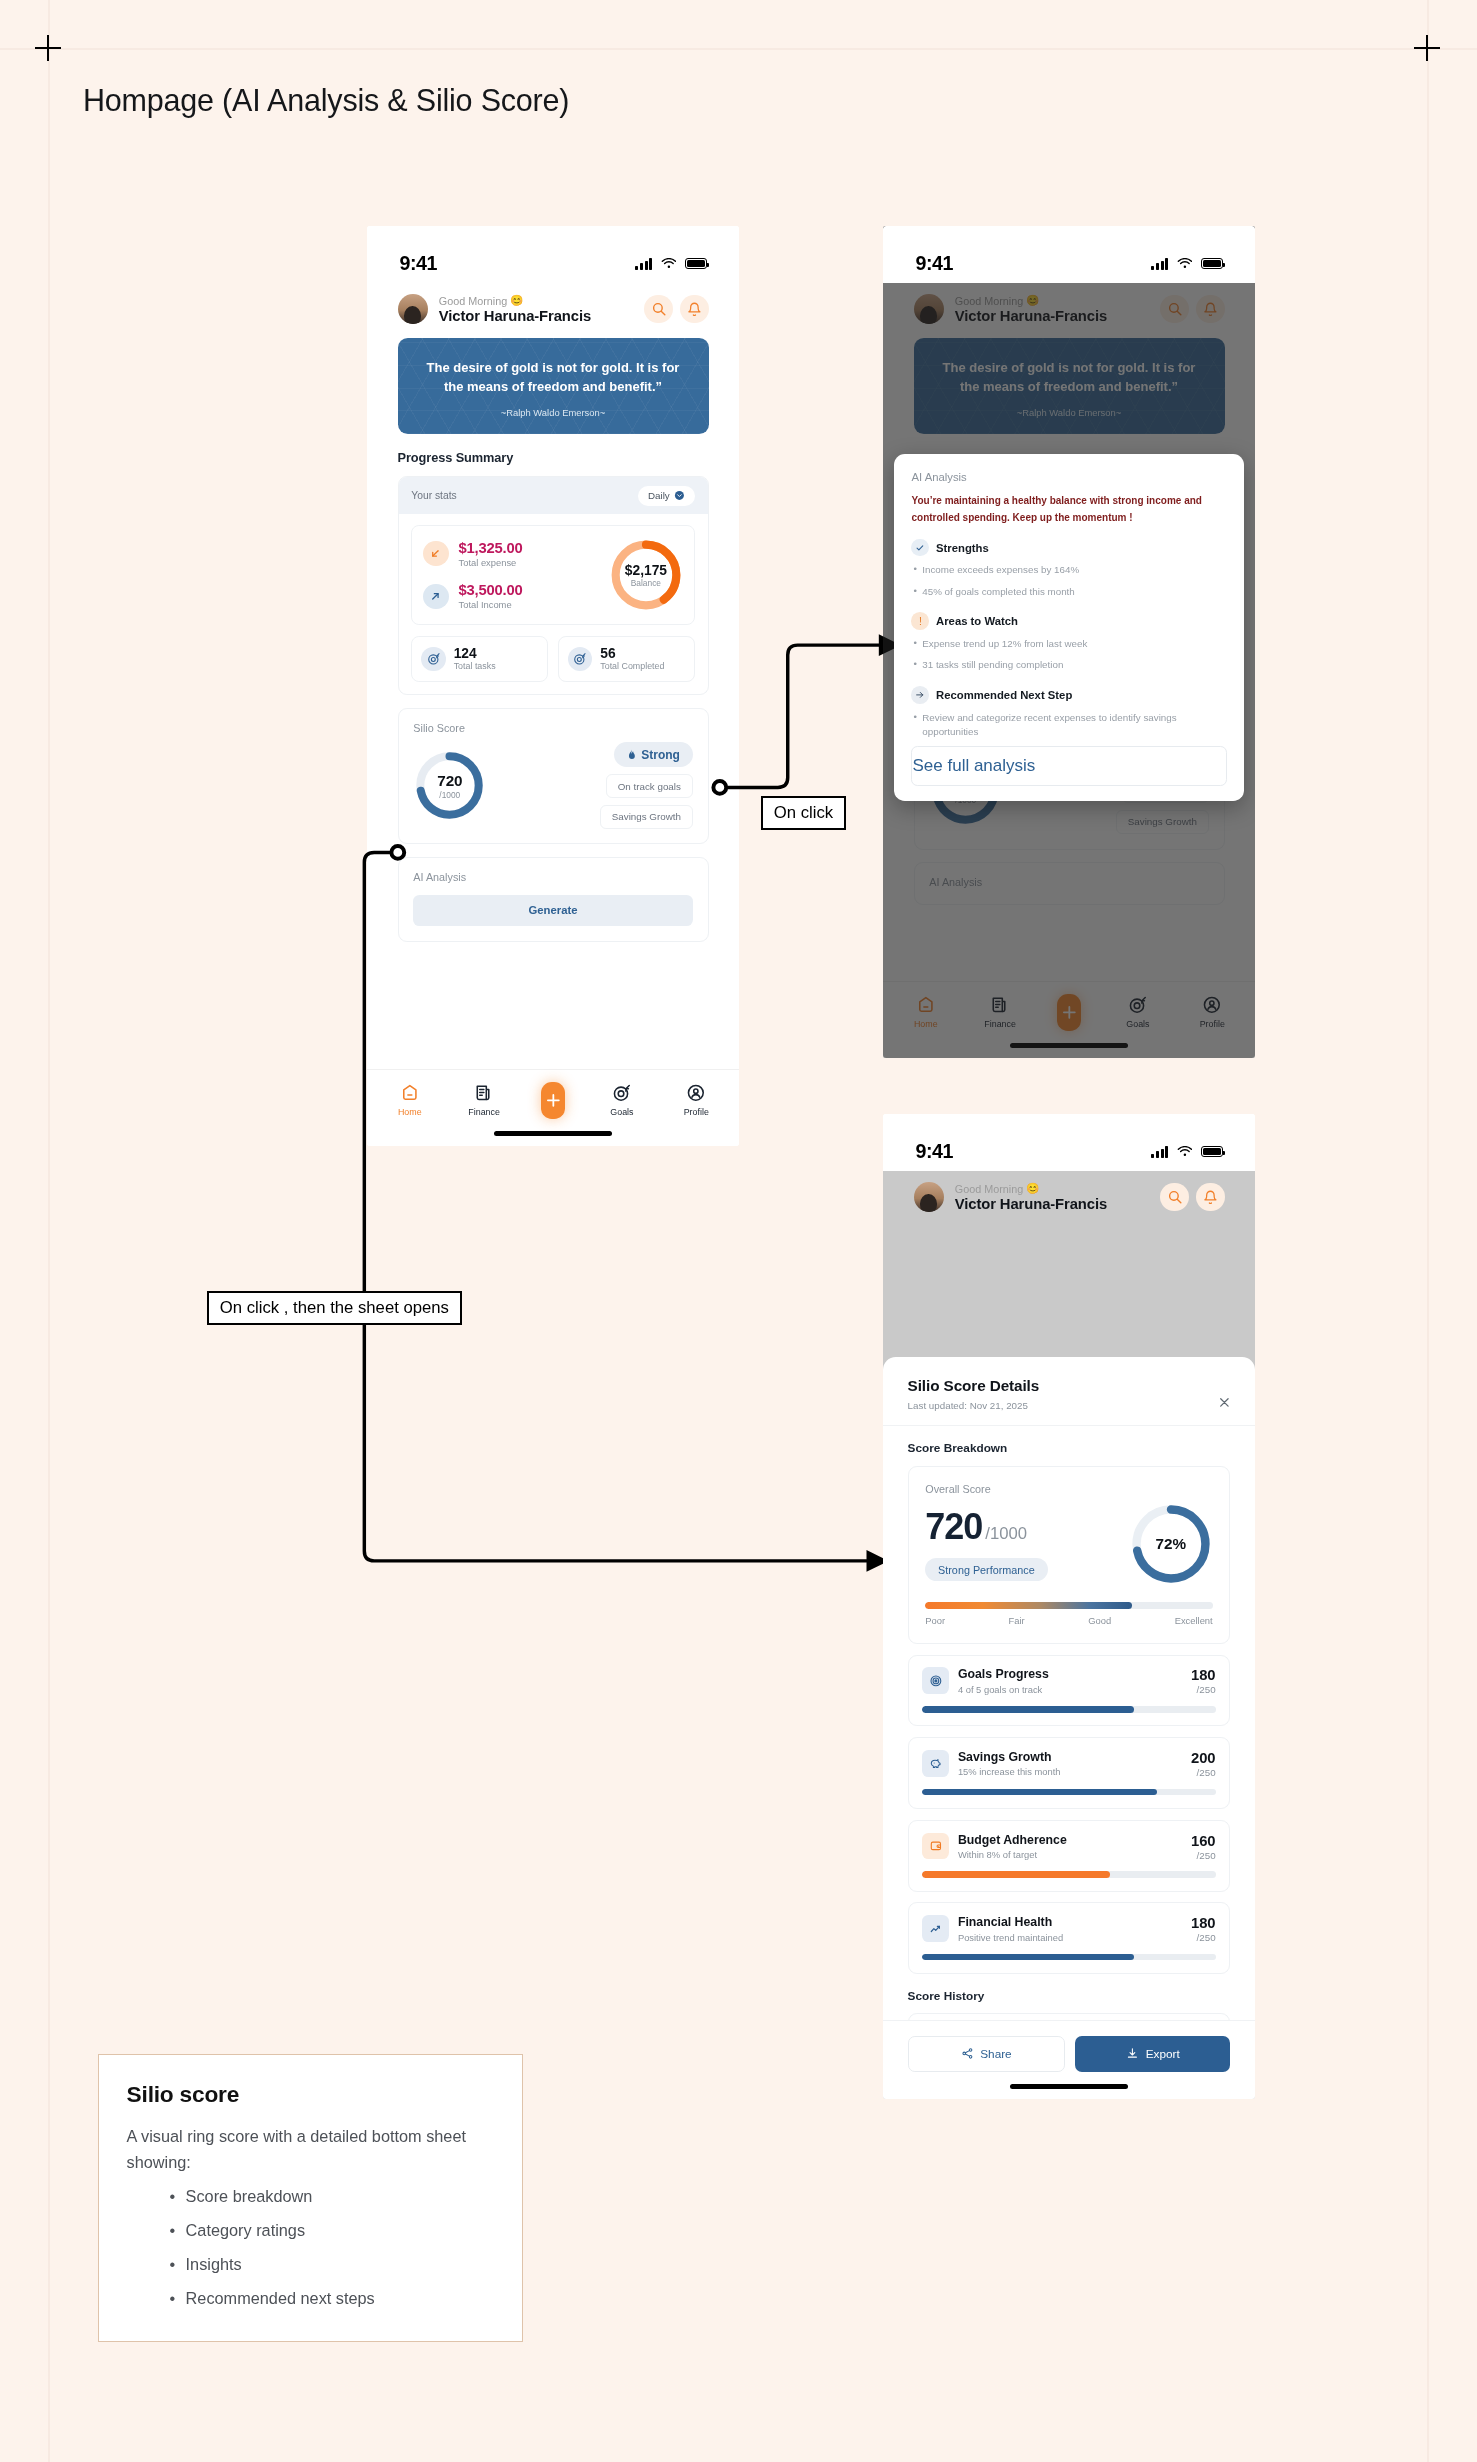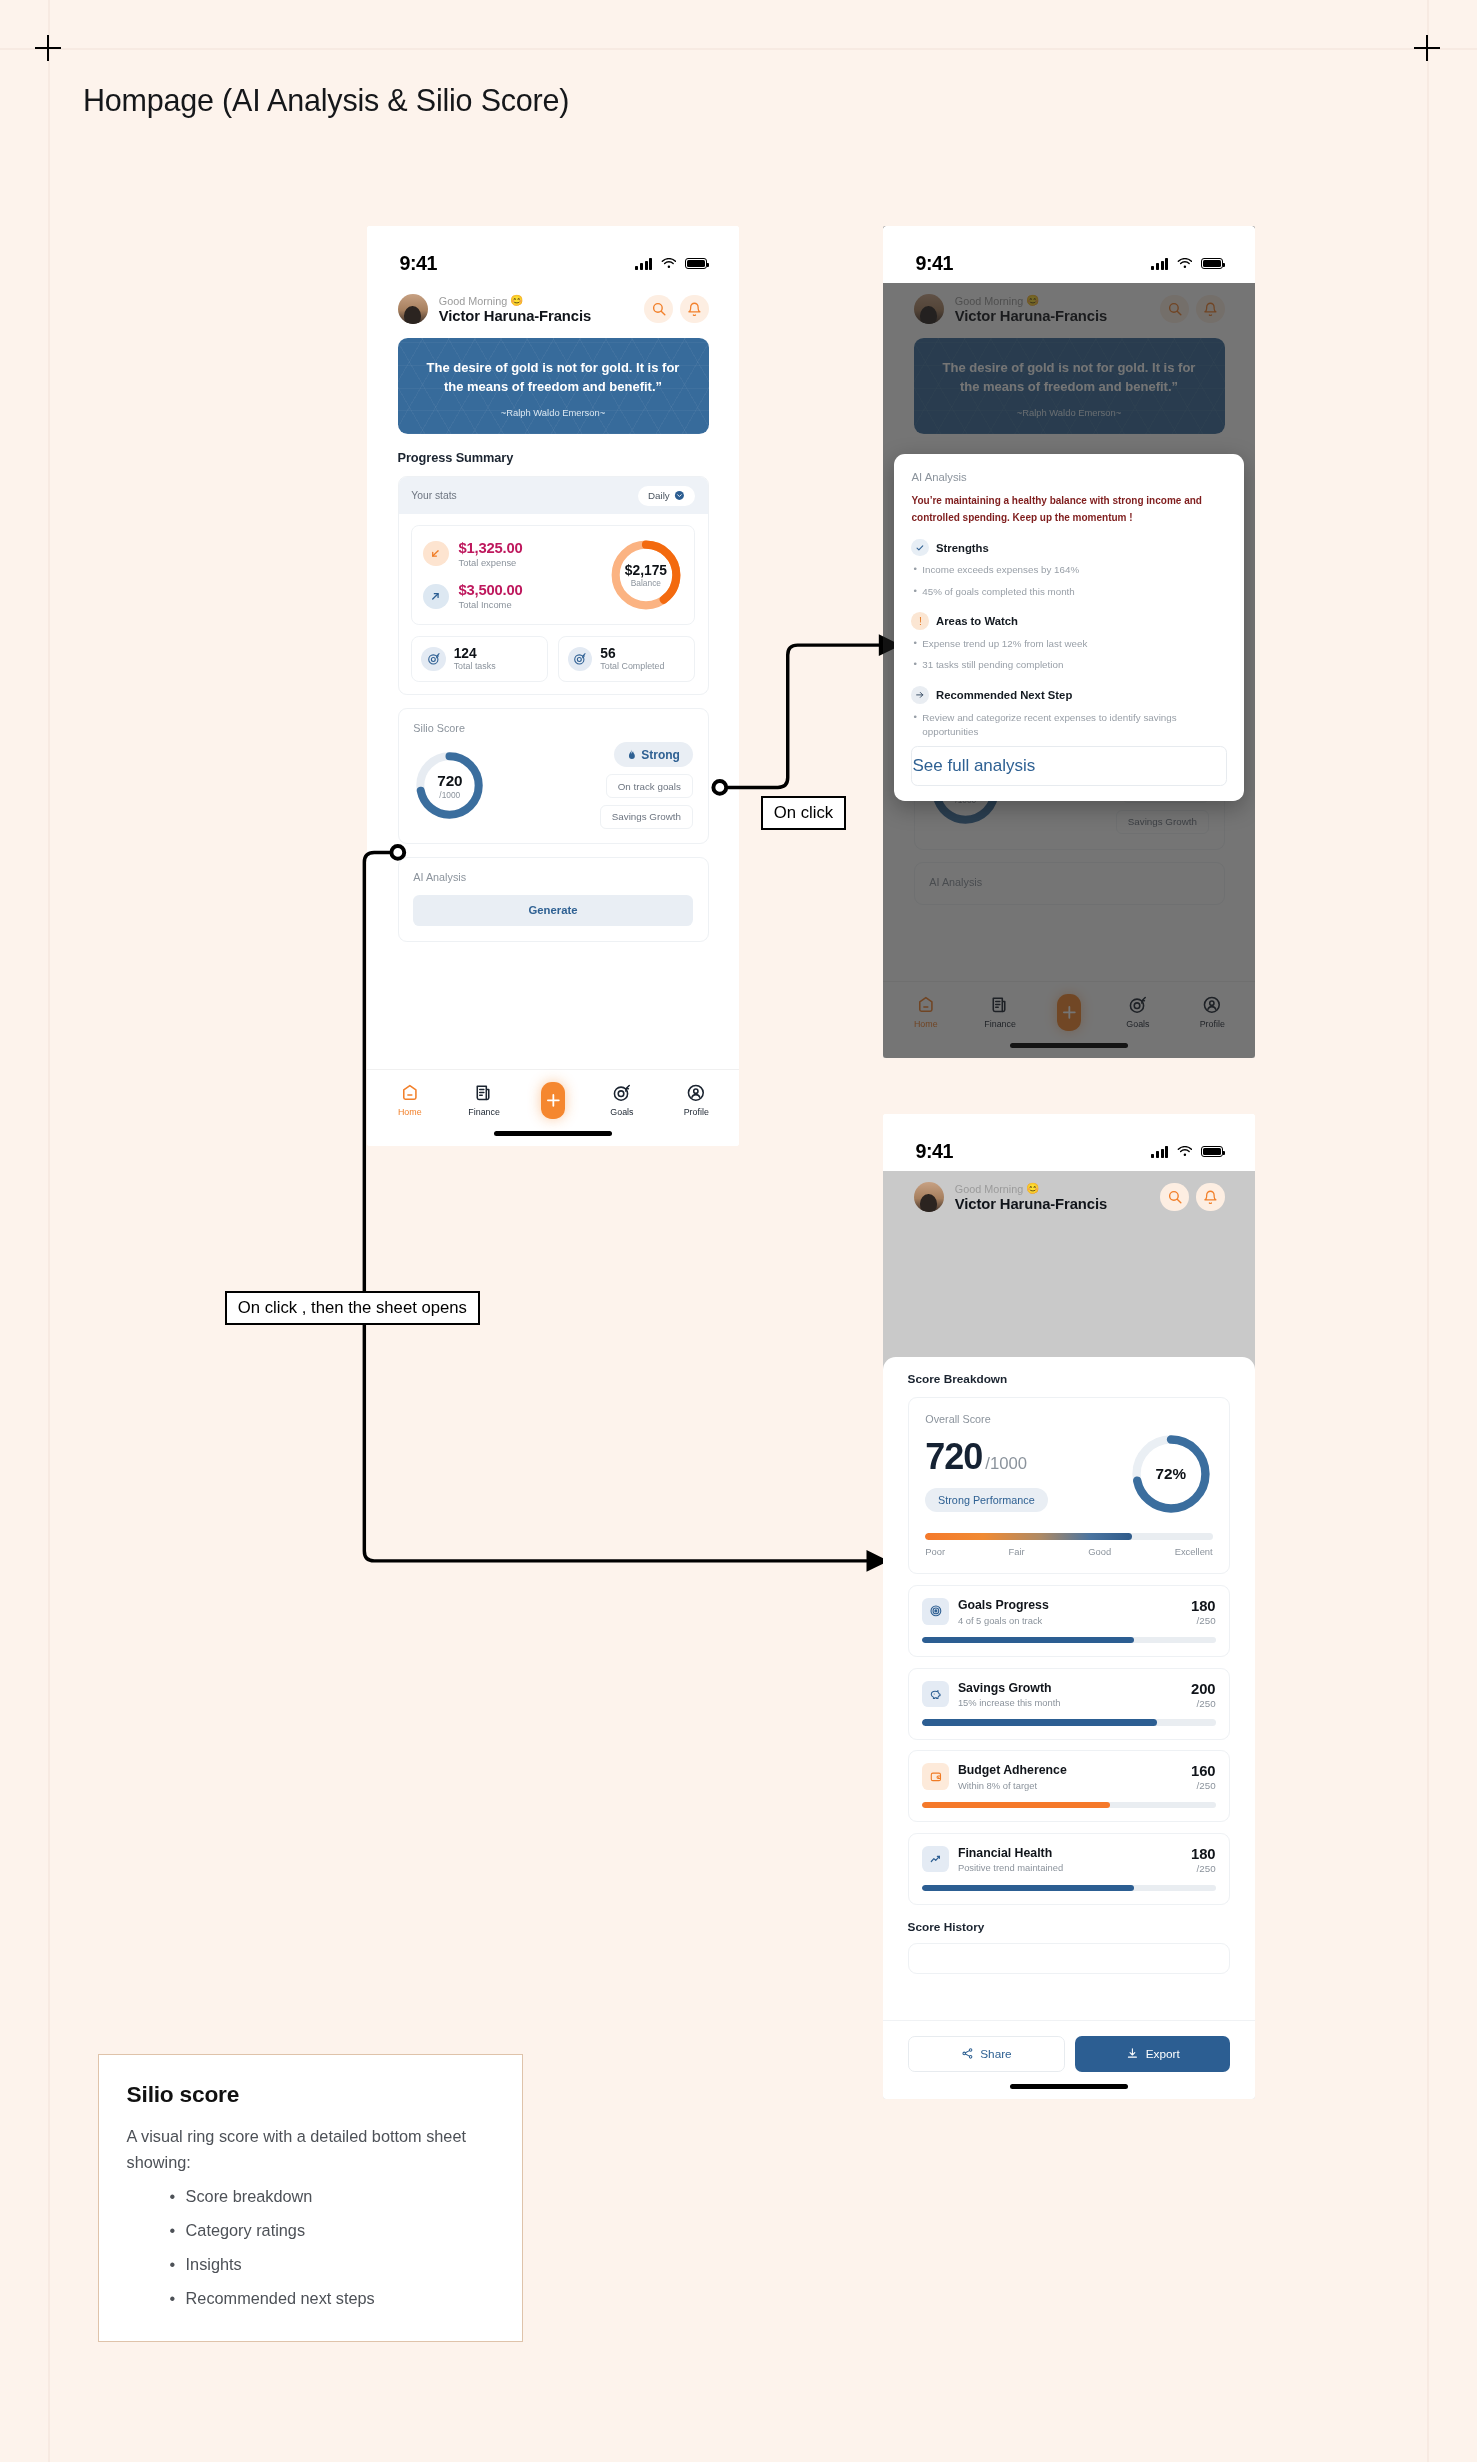--- a/index.html
+++ b/index.html
@@ -636,20 +636,29 @@
             <svg width="14.8" height="14.8" viewBox="0 0 24 24" fill="none" stroke="#f2802b" stroke-width="2.1" stroke-linecap="round" stroke-linejoin="round">
               <path d="M18 8a6 6 0 10-12 0c0 7-3 8-3 8h18s-3-1-3-8"></path>
               <path d="M13.7 21a2 2 0 01-3.4 0"></path>
             </svg>
           </div>
       </div>
     </div>
   </div>
 
   <div class="sheet">
+    <div class="sheet-head">
+      <div class="sheet-title">Silio Score Details</div>
+      <div class="sheet-sub">Last updated: Nov 21, 2025</div>
+      <div class="sheet-close">
+        <svg width="14.8" height="14.8" viewBox="0 0 24 24" fill="none" stroke="#5f6871" stroke-width="2" stroke-linecap="round">
+            <path d="M6 6l12 12M18 6L6 18"></path>
+          </svg>
+      </div>
+    </div>
 
     <div class="sheet-body">
       <div class="sb-h">Score Breakdown</div>
 
       <div class="overall-card">
         <div class="oc-lbl">Overall Score</div>
         <div class="oc-body">
           <div class="oc-left">
             <div class="oc-score">
               <span class="big">720</span>
@@ -802,21 +811,21 @@
   <path d="M1462,1599 L1580,1599 Q1600,1599 1600,1579 L1600,1330 Q1600,1310 1620,1310 L1785,1310" fill="none" stroke="#000" stroke-width="7" stroke-linecap="round"></path>
   <polygon points="1785,1288 1830,1310 1785,1332" fill="#000"></polygon>
   <circle cx="1462" cy="1599" r="13" fill="#fff" stroke="#000" stroke-width="8"></circle>
 
   <path d="M808,1731 L760,1731 Q740,1731 740,1751 L740,3150 Q740,3170 760,3170 L1760,3170" fill="none" stroke="#000" stroke-width="7" stroke-linecap="round"></path>
   <polygon points="1760,3148 1805,3170 1760,3192" fill="#000"></polygon>
   <circle cx="808" cy="1731" r="13" fill="#fff" stroke="#000" stroke-width="8"></circle>
 </svg>
 
 <div class="note" style="left:761px; top:796px;">On click</div>
-<div class="note" style="left:225px; top:1291px;">On click , then the sheet opens</div>
+<div class="note" style="left:207px; top:1291px;">On click , then the sheet opens</div>
 
 <div class="desc-box">
   <div class="desc-title">Silio score</div>
   <div class="desc-p">A visual ring score with a detailed bottom sheet showing:</div>
   <div class="desc-li">Score breakdown</div>
   <div class="desc-li">Category ratings</div>
   <div class="desc-li">Insights</div>
   <div class="desc-li">Recommended next steps</div>
 </div>
 

